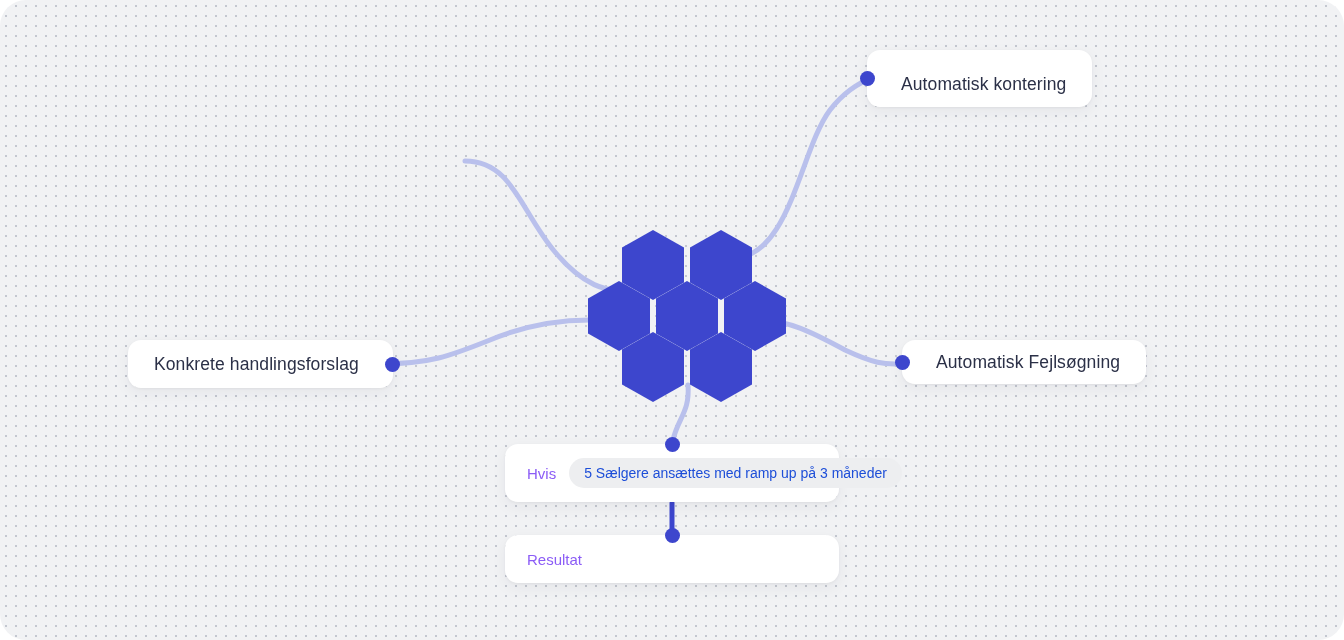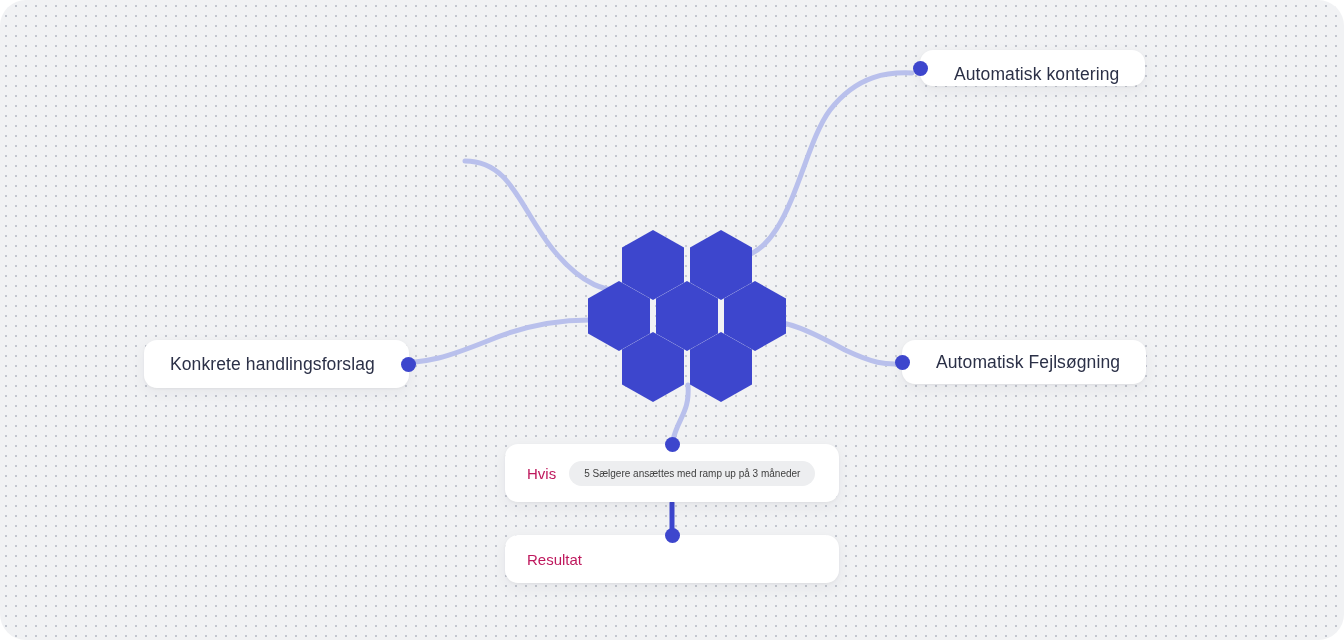--- a/index.html
+++ b/index.html
@@ -70,25 +70,25 @@
     color: #2b3047;
     letter-spacing: .1px;
   }
 
   .node.pill-node {
     gap: 13px;
     padding: 0 22px;
   }
   .pill-key {
     font-size: 15px;
-    color: #be185d;
+    color: #8b5cf6;
   }
   .pill-val {
-    font-size: 10px;
-    color: #404040;
+    font-size: 14px;
+    color: #1d4ed8;
     background: #edeef0;
     border-radius: 999px;
     padding: 7px 15px;
   }
 
   
   .dot {
     position: absolute;
     width: 15px;
     height: 15px;
@@ -121,27 +121,27 @@
   <div id="hex-cluster">
     <div class="hex" style="left:42px;  top:0px;"></div>
     <div class="hex" style="left:110px; top:0px;"></div>
     <div class="hex" style="left:8px;   top:51px;"></div>
     <div class="hex" style="left:76px;  top:51px;"></div>
     <div class="hex" style="left:144px; top:51px;"></div>
     <div class="hex" style="left:42px;  top:102px;"></div>
     <div class="hex" style="left:110px; top:102px;"></div>
   </div>
 
-  <div class="node" style="left:920px; top:50px; height:36px; padding:12px 26px 0 34px;">
+  <div class="node" style="left:867px; top:50px; height:57px; padding:12px 26px 0 34px;">
     <span class="dot" style="left:-7px; top:50%; margin-top:-7.5px;"></span>
     <span class="node-label">Automatisk kontering</span>
   </div>
 
 
-  <div class="node" style="left:128px; top:340px; height:48px; padding:0 34px 0 26px;margin-left:16px;">
+  <div class="node" style="left:128px; top:340px; height:48px; padding:0 34px 0 26px;">
     <span class="node-label">Konkrete handlingsforslag</span>
     <span class="dot" style="right:-7px; top:50%; margin-top:-7.5px;"></span>
   </div>
 
   <div class="node" style="left:902px; top:340px; height:44px; padding:0 26px 0 34px;">
     <span class="dot" style="left:-7px; top:50%; margin-top:-7.5px;"></span>
     <span class="node-label">Automatisk Fejlsøgning</span>
   </div>
 
   <div class="node pill-node" style="left:505px; top:444px; width:334px; height:58px;">

